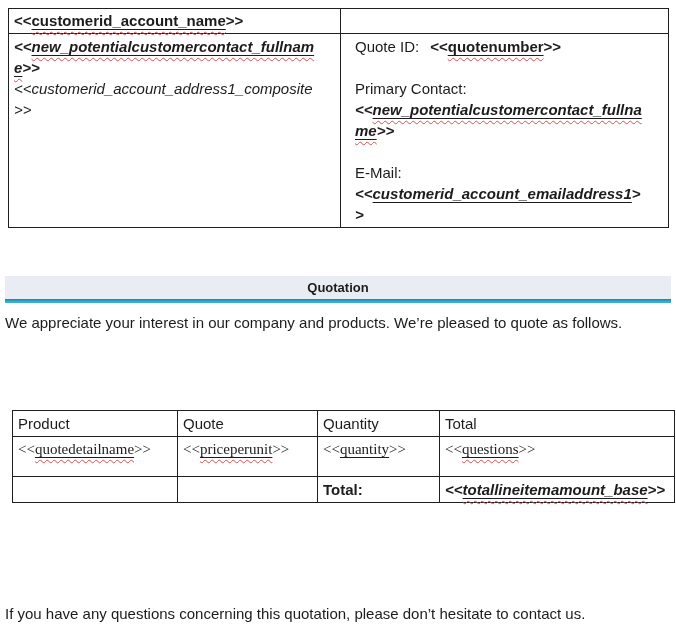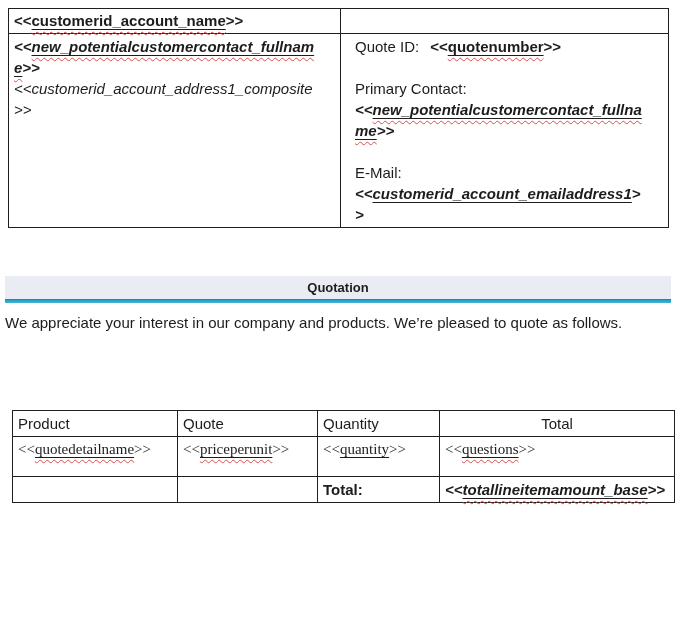--- a/index.html
+++ b/index.html
@@ -83,21 +83,21 @@
 
   
   .quote-table { left: 12px; top: 410px; width: 662px; }
   .quote-table td { padding: 1px 5px 2px 5px; }
   .quote-table .hrow td { height: 22px; }
   .quote-table .frow td { height: 40px; font-family: Liberation Serif, serif; }
   .quote-table .trow td { height: 23px; }
   .col-product  { width: 165px; }
   .col-price    { width: 140px; }
   .col-quantity { width: 122px; }
-  .col-total    { width: 235px; text-align: center; }
+  .col-total    { width: 235px; }
   .nowrap { white-space: nowrap; font-style: italic; }
 </style>
 </head>
 <body>
 
 <div class="page">
 
   <table class="doc-table header-table">
     <tbody>
         <tr class="row1">
@@ -149,14 +149,15 @@
     </tr>
     <tr class="trow">
       <td></td>
       <td></td>
       <td class="b">Total:</td>
       <td class="nowrap"><span class="b"><span>&lt;&lt;</span><span class="sq"><span class="u">totallineitemamount_base</span></span><span>&gt;&gt;</span></span></td>
     </tr>
   </tbody>
     </table>
 
+  <div class="para footer">If you have any questions concerning this quotation, please don’t hesitate to contact us.</div>
 
 </div>
 
 </body></html>

